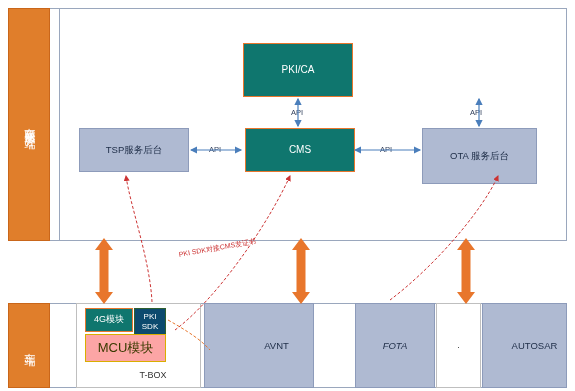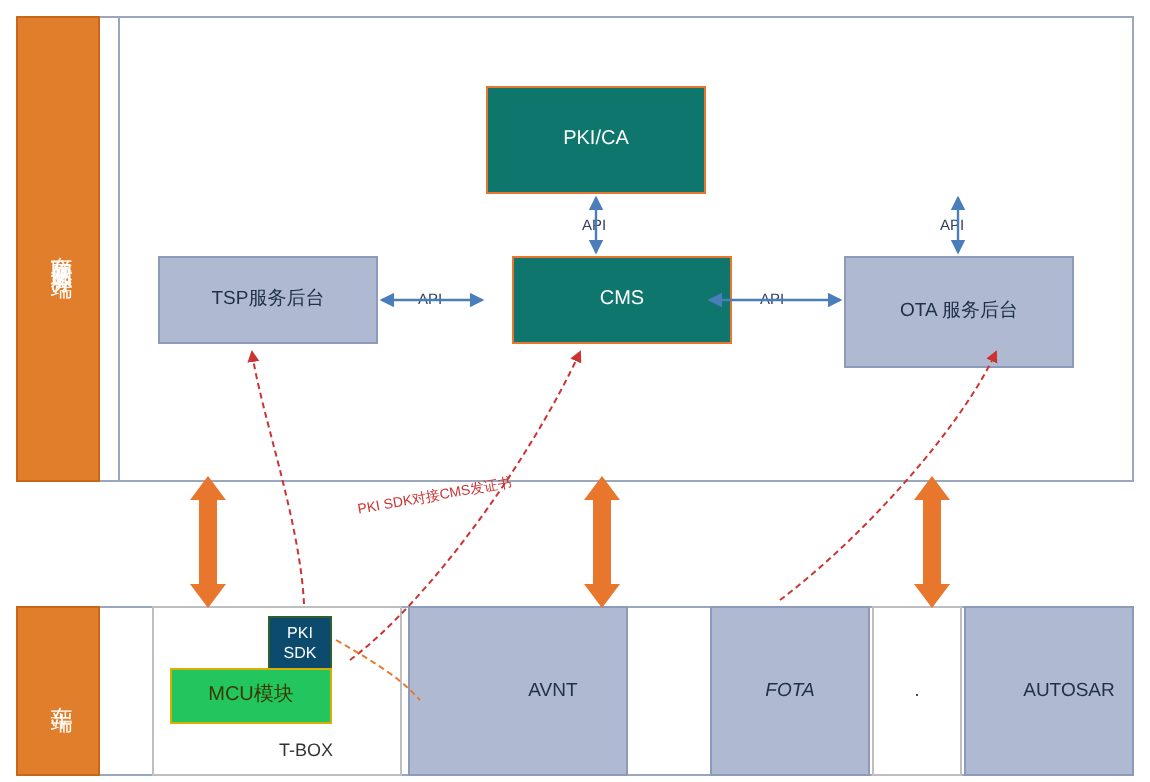--- a/index.html
+++ b/index.html
@@ -56,24 +56,24 @@
   }
   
   .green{
     background:#0c4a6e;
     border:1px solid #2f5f2f;
     color:#ffffff;
     font-size:8px;
   }
   
   .yellow{
-    background:#22c55e;
+    background:#fca5a5;
     border:1px solid #d8ae00;
     color:#3a3a00;
-    font-size:10px;
+    font-size:13px;
   }
   .white{
     background:#ffffff;
     border:1px solid #bfbfbf;
     color:#333;
     font-size:9px;
   }
 
   .api{
     position:absolute;
@@ -107,21 +107,21 @@
 
   <div class="box orange" style="left:243px;top:43px;width:110px;height:54px;">
     <span class="lbl">PKI/CA</span>
   </div>
 
 
   <div class="box bluegrey" style="left:79px;top:128px;width:110px;height:44px;align-items:center;">
     <span class="lbl">TSP服务后台</span>
   </div>
 
-  <div class="box orange" style="left:256px;top:128px;width:110px;height:44px;">
+  <div class="box orange" style="left:245px;top:128px;width:110px;height:44px;">
     <span class="lbl">CMS</span>
   </div>
 
   <div class="box bluegrey" style="left:422px;top:128px;width:115px;height:56px;">
     <span class="lbl">OTA 服务后台</span>
   </div>
 
   <div class="api" style="left:291px;top:108px;">
     <span>API</span>
   </div>
@@ -138,20 +138,23 @@
   <div class="frame" style="left:8px;top:303px;width:559px;height:85px;"></div>
 
   <div class="box vbar2" style="left:8px;top:303px;width:42px;height:85px;">
     <span class="lbl">车端</span>
   </div>
 
   <div class="box white" style="left:76px;top:303px;width:125px;height:85px;align-items:flex-end;justify-content:center;padding-left:29px;">
     <span class="lbl" style="margin-bottom:6px;">T-BOX</span>
   </div>
 
+  <div class="box orange" style="left:85px;top:308px;width:48px;height:24px;font-size:9px;">
+    <span class="lbl">4G模块</span>
+  </div>
 
   <div class="box green" style="left:134px;top:308px;width:32px;height:28px;">
     <span class="lbl">PKI SDK</span>
   </div>
 
   <div class="box yellow" style="left:85px;top:334px;width:81px;height:28px;">
     <span class="lbl">MCU模块</span>
   </div>
 
   <div class="box bluegrey" style="left:204px;top:303px;width:110px;height:85px;padding-left:35px;">

